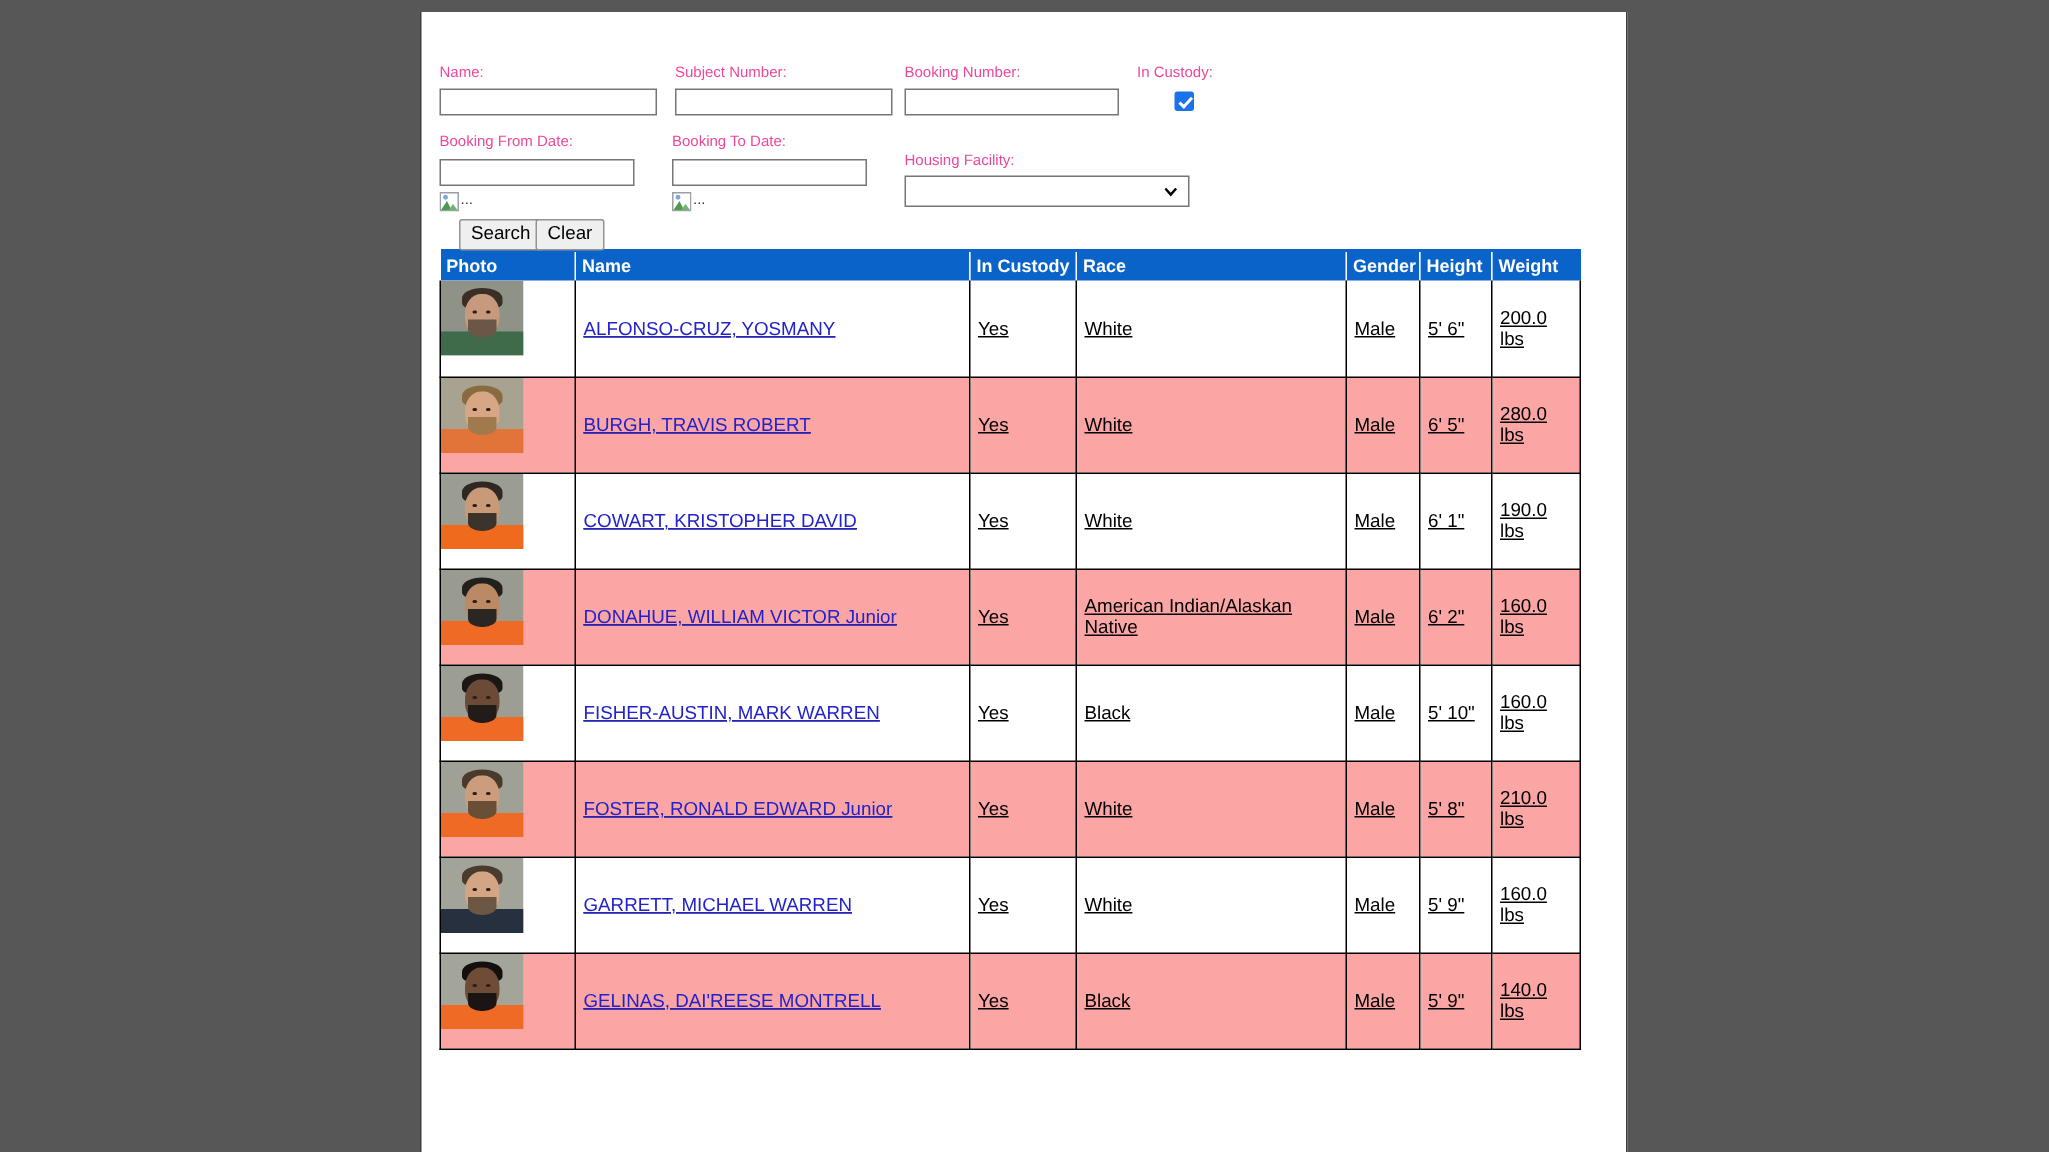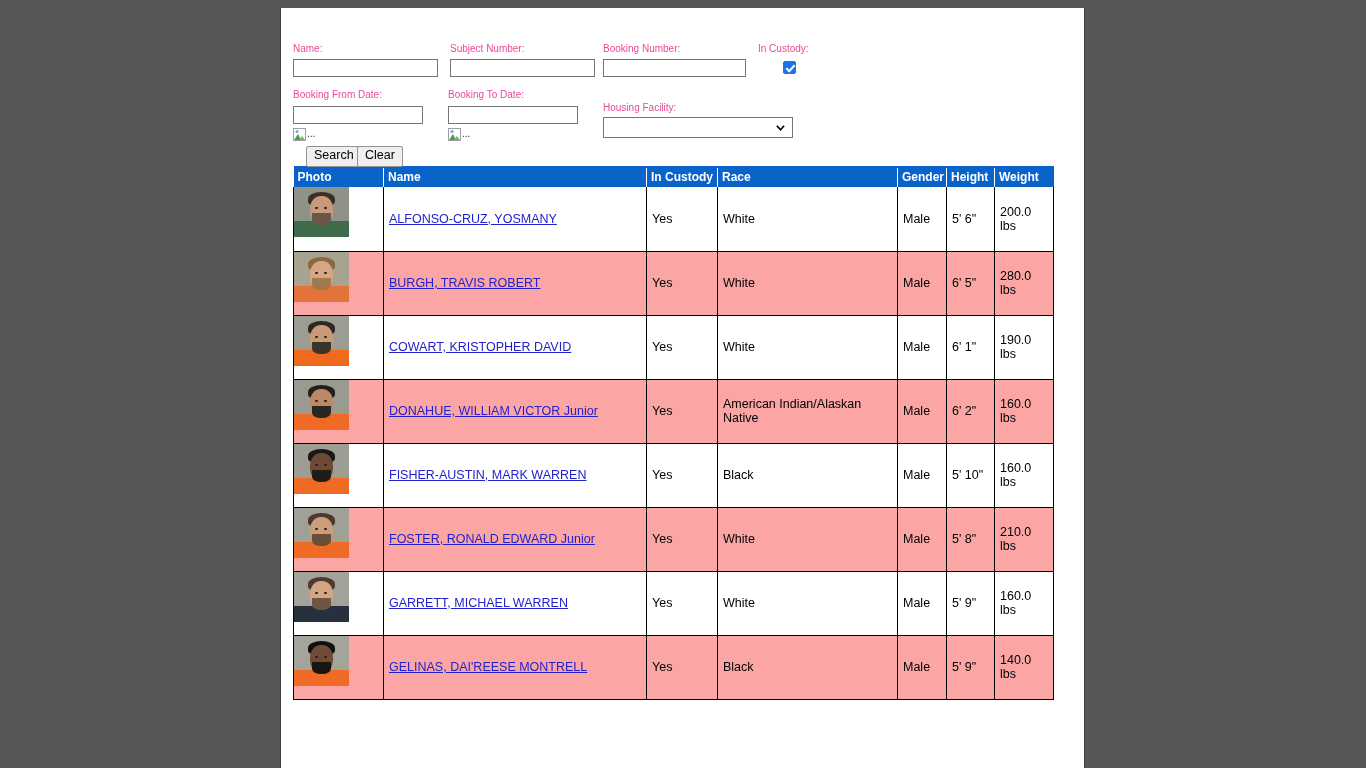--- a/index.html
+++ b/index.html
@@ -163,20 +163,21 @@
   .results-table th:last-child { border-right: none; }
   .results-table td {
     border: 1px solid #000000;
     border-top: none;
     font-size: 12.5px;
     padding: 2px 5px;
     vertical-align: middle;
     height: 64px;
     box-sizing: border-box;
     overflow: hidden;
+    text-decoration: underline;
   }
   .results-table tr.alt td { background: #fca5a5; }
   .results-table td.photo-cell {
     padding: 0;
     vertical-align: top;
   }
   .results-table a {
     color: #2222cc;
     text-decoration: underline;
     font-size: 12.5px;

